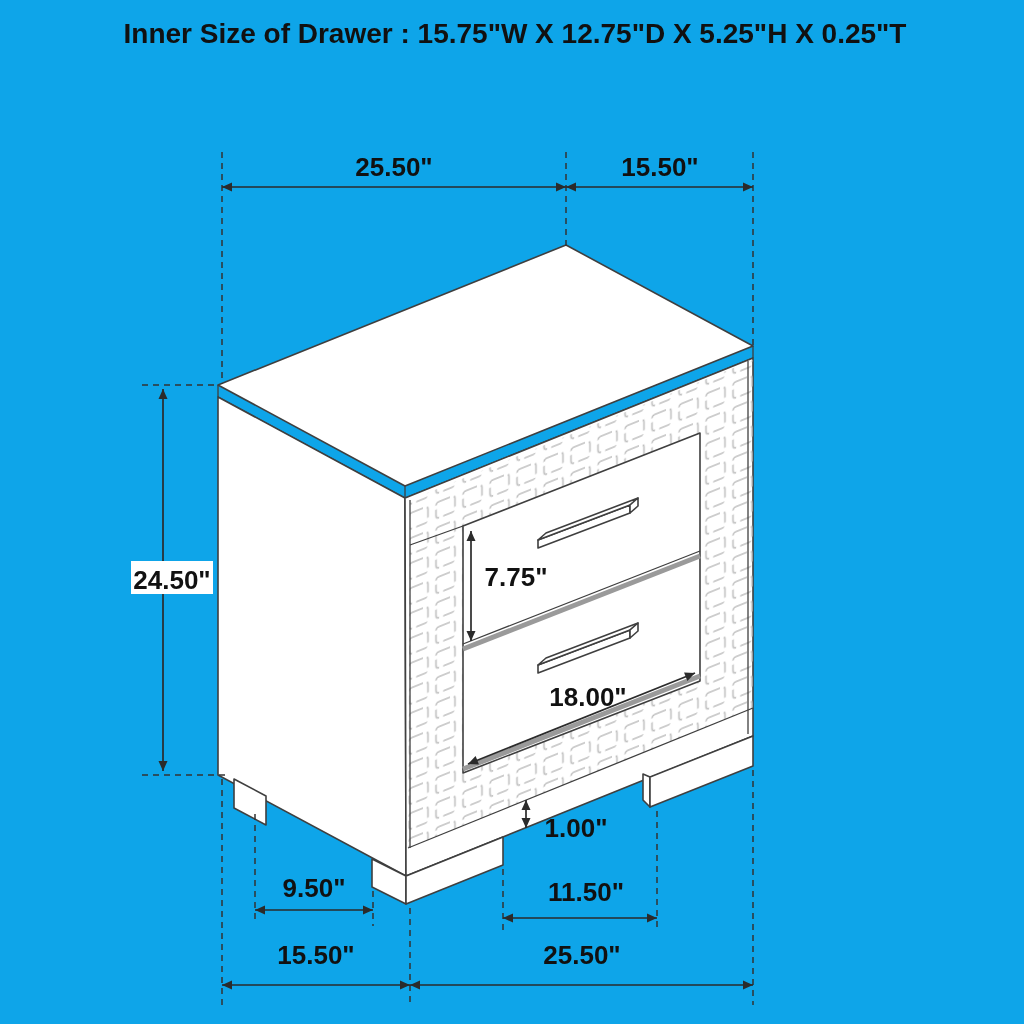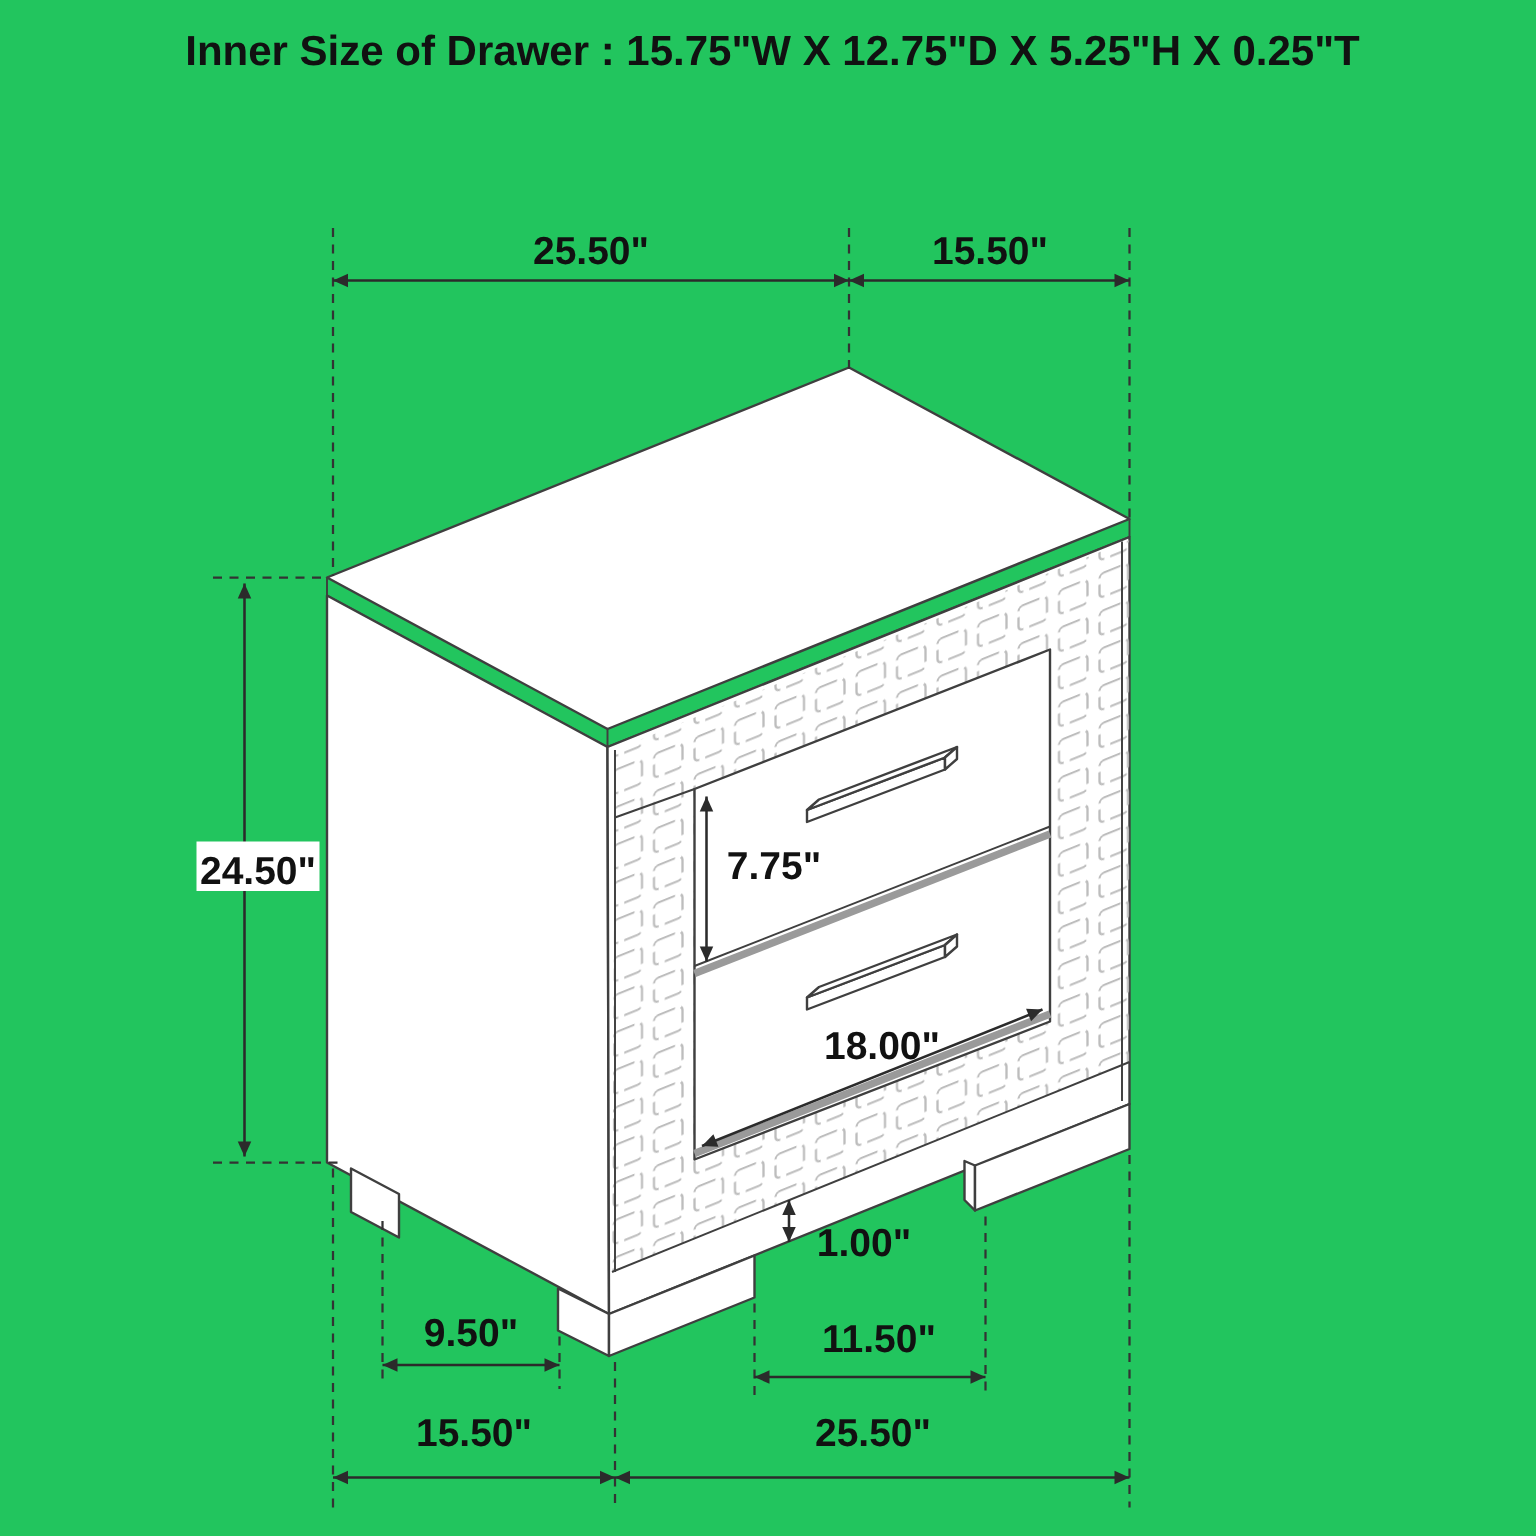--- a/index.html
+++ b/index.html
@@ -1,16 +1,16 @@
 <!DOCTYPE html>
 <html><head>
 <meta charset="utf-8">
 <style>
   html,body{margin:0;padding:0;background:#ffffff;}
-  .page{position:relative;width:1024px;height:1024px;background:#22c55e;overflow:hidden;
+  .page{position:relative;width:1024px;height:1024px;background:#0ea5e9;overflow:hidden;
         font-family:"Liberation Sans", sans-serif;}
   svg{display:block;}
   .outline{fill:#ffffff;stroke:#3f3f3f;stroke-width:1.6;stroke-linejoin:round;}
   .thin{fill:none;stroke:#3f3f3f;stroke-width:1.3;stroke-linejoin:round;}
   .gray-thick{fill:none;stroke:#9a9a9a;stroke-width:5;}
   .dash{fill:none;stroke:#333333;stroke-width:1.5;stroke-dasharray:6 5;}
   .dim{fill:none;stroke:#2b2b2b;stroke-width:1.7;}
   .dimlabel{font-family:"Liberation Sans", sans-serif;font-weight:bold;font-size:26px;
             fill:#111111;text-anchor:middle;}
   .titletext{font-family:"Liberation Sans", sans-serif;font-weight:bold;font-size:28px;

